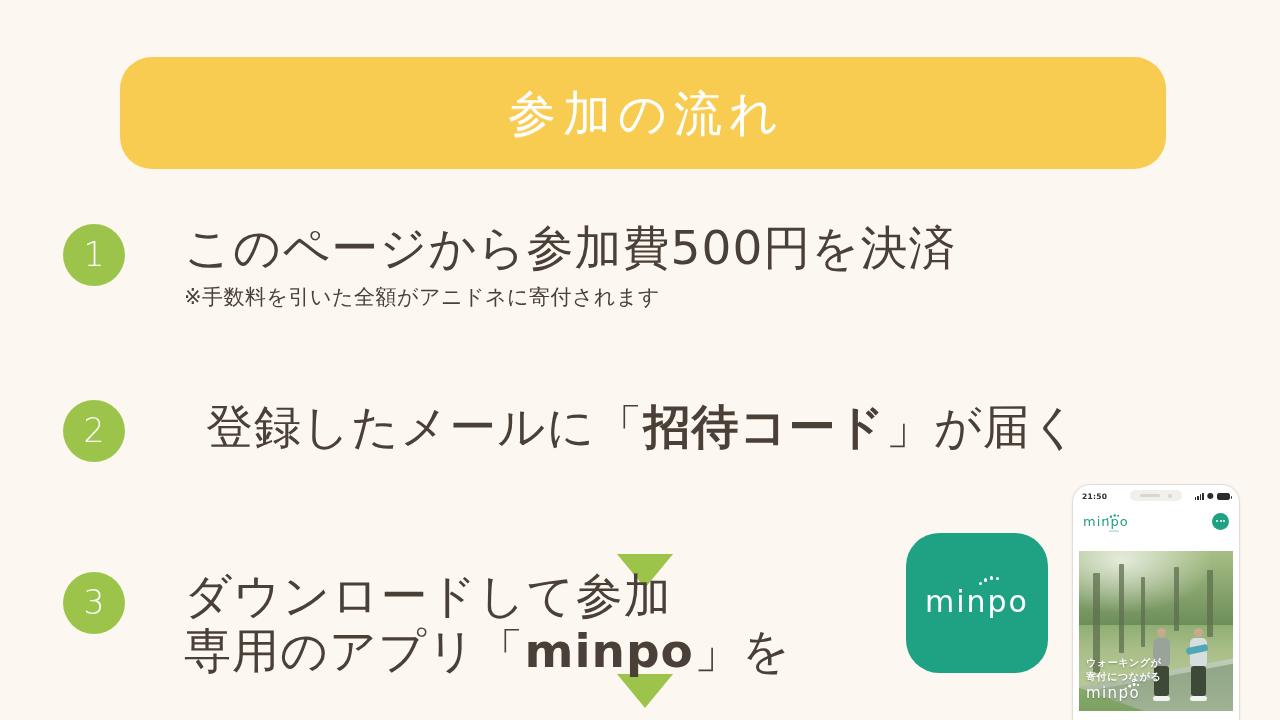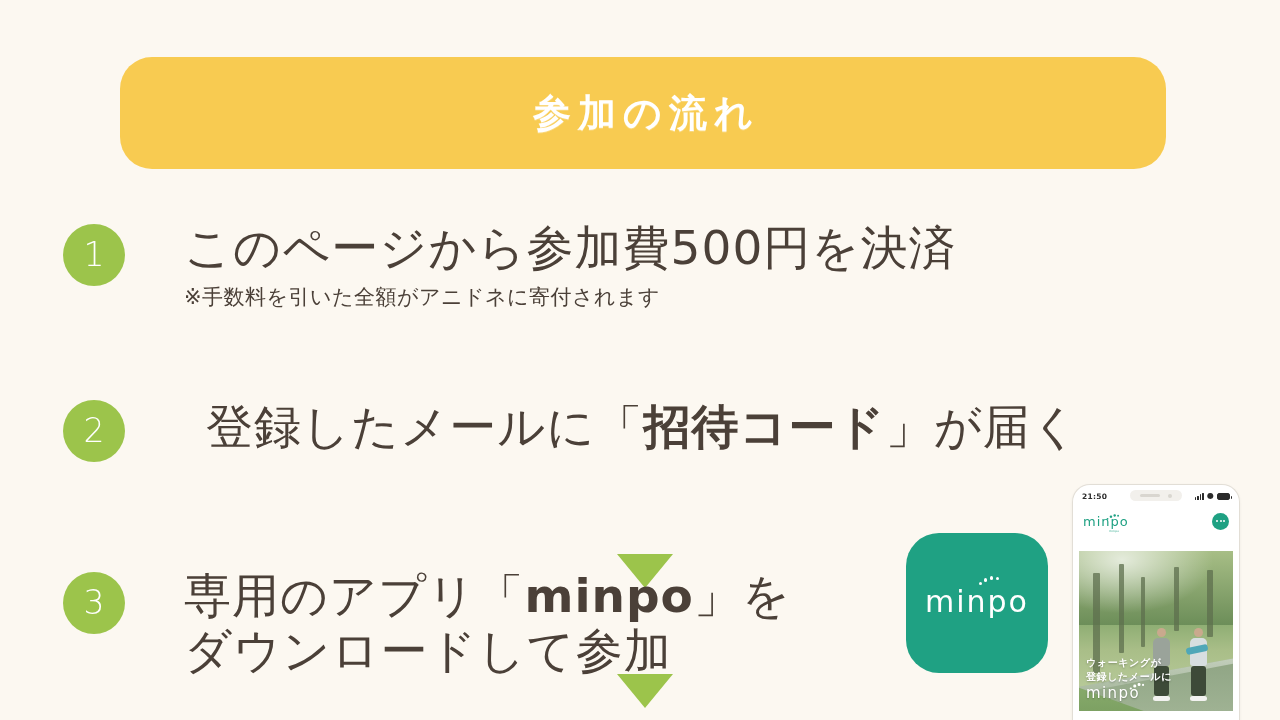--- a/index.html
+++ b/index.html
@@ -32,22 +32,22 @@
     width: 1046px;
     height: 112px;
     background: #F8CB51;
     border-radius: 32px;
     display: flex;
     align-items: center;
     justify-content: center;
   }
   .banner-title {
     color: #FFFFFF;
-    font-size: 38px;
-    font-weight: bold;
+    font-size: 48px;
+    font-weight: normal;
     letter-spacing: 7px;
     line-height: 1;
     padding-left: 7px;
     text-shadow: 0 1px 0 rgba(255,255,255,.25);
   }
 
   
   .steps {
     position: absolute;
     left: 0;
@@ -367,22 +367,22 @@
       <div class="step-body">
         <div class="step-title"><span>登録したメールに「</span><span class="em">招待コード</span><span>」が届く</span></div>
       </div>
     </div>
 
     <div class="arrow" id="arrow-2"></div>
 
     <div class="step-row" id="row-3">
       <div class="badge">3</div>
       <div class="step-body">
+        <div class="step-title">ダウンロードして参加</div>
         <div class="step-title"><span>専用のアプリ「</span><span class="em">minpo</span><span>」を</span></div>
-        <div class="step-title">ダウンロードして参加</div>
       </div>
     </div>
 
   </div>
 
   <div class="app-icon">
     <div class="app-icon-word">
       <span>minpo</span>
       <span class="toe-dots">
           <i></i>
@@ -452,21 +452,21 @@
         <div class="head"></div>
         <div class="torso">
           <span class="towel"></span>
         </div>
         <div class="legs"></div>
         <div class="shoes"></div>
       </div>
 
       <div class="hero-overlay">
         <div class="hero-line">ウォーキングが</div>
-        <div class="hero-line">登録したメールに</div>
+        <div class="hero-line">寄付につながる</div>
         <div class="hero-logo">
           <span>minpo</span>
           <span class="toe-dots">
               <i></i>
               <i></i>
               <i></i>
               <i></i>
             </span>
         </div>
       </div>

